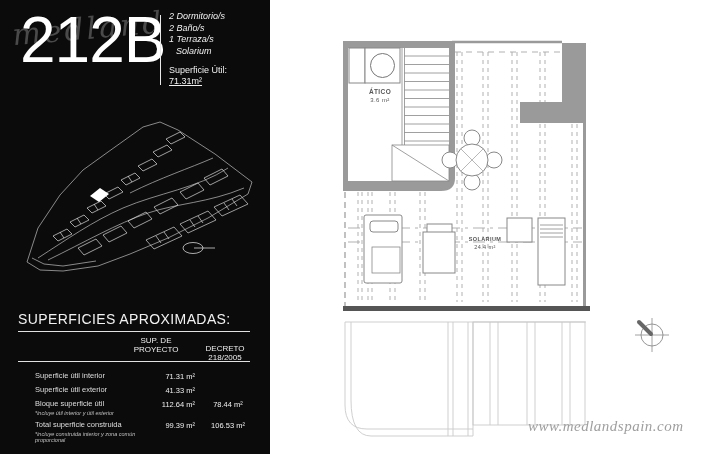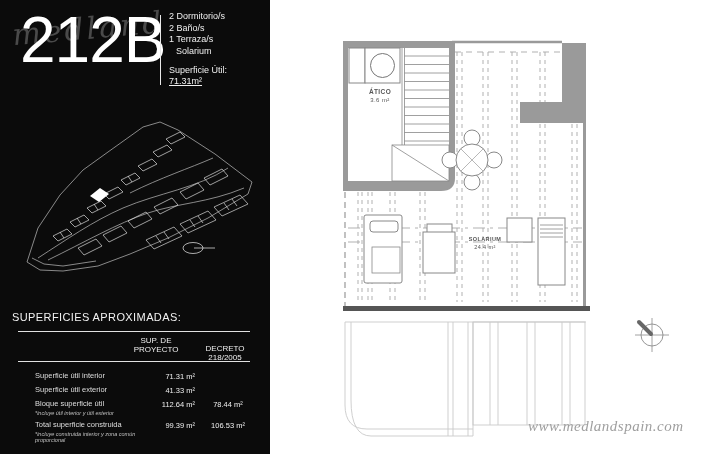--- a/index.html
+++ b/index.html
@@ -11,29 +11,29 @@
   .panel { position:absolute; left:0; top:0; width:270px; height:454px; background:#0b0b0b; }
   .signature { position:absolute; left:12px; top:10px; width:170px;
                font-family:"DejaVu Serif", serif; font-style:italic;
                font-size:30px; color:#4a4a4a; letter-spacing:3px;
                transform:rotate(-5deg); white-space:nowrap; }
   .unit-code { position:absolute; left:20px; top:8px; width:135px; text-align:right;
                font-size:64px; line-height:1; color:#ffffff; letter-spacing:-1px; }
   .block-name { position:absolute; left:20px; top:64px; width:135px; text-align:right;
                 font-size:16px; color:#f2f2f2; }
   .v-divider { position:absolute; left:160px; top:15px; width:1px; height:70px; background:#e9e9e9; }
-  .features { position:absolute; left:169px; top:11px; color:#f0f0f0; font-size:9px; line-height:11.5px; }
+  .features { position:absolute; left:169px; top:11px; color:#f0f0f0; font-size:9px; line-height:11.5px;font-style:italic; }
   .feature.indent { padding-left:7px; }
   .useful-label { position:absolute; left:169px; top:65px; color:#f0f0f0; font-size:9px; }
   .useful-value { position:absolute; left:169px; top:76px; color:#f0f0f0; font-size:9px;text-decoration:underline; }
 
   .siteplan { position:absolute; left:8px; top:108px; }
 
-  .tbl-title { position:absolute; left:12px; top:311px; color:#f2f2f2;
-               font-size:11px; letter-spacing:0.4px; }
+  .tbl-title { position:absolute; left:18px; top:311px; color:#f2f2f2;
+               font-size:14px; letter-spacing:0.4px; }
   .tbl-line { position:absolute; left:18px; width:232px; height:1px; background:#e2e2e2; }
   .tbl-line.l1 { top:331px; } .tbl-line.l2 { top:361px; }
   .tbl-head { position:absolute; top:336px; color:#efefef; font-size:8px; line-height:9px;
               text-align:center; white-space:pre-line; }
   .tbl-head.c1 { left:121px; width:70px; }
   .tbl-head.c2 { left:192px; width:66px;margin-top:8px; }
   .trow { position:absolute; left:35px; display:flex; align-items:flex-start; }
   .trow.r1 { top:372px; } .trow.r2 { top:386px; } .trow.r3 { top:400px; } .trow.r4 { top:421px; }
   .tcell-label { width:90px; position:relative; color:#dedede; font-size:7.5px; line-height:8.5px; }
   .tcell-note  { position:absolute; left:0; top:9.5px; width:120px; color:#c0c0c0;

